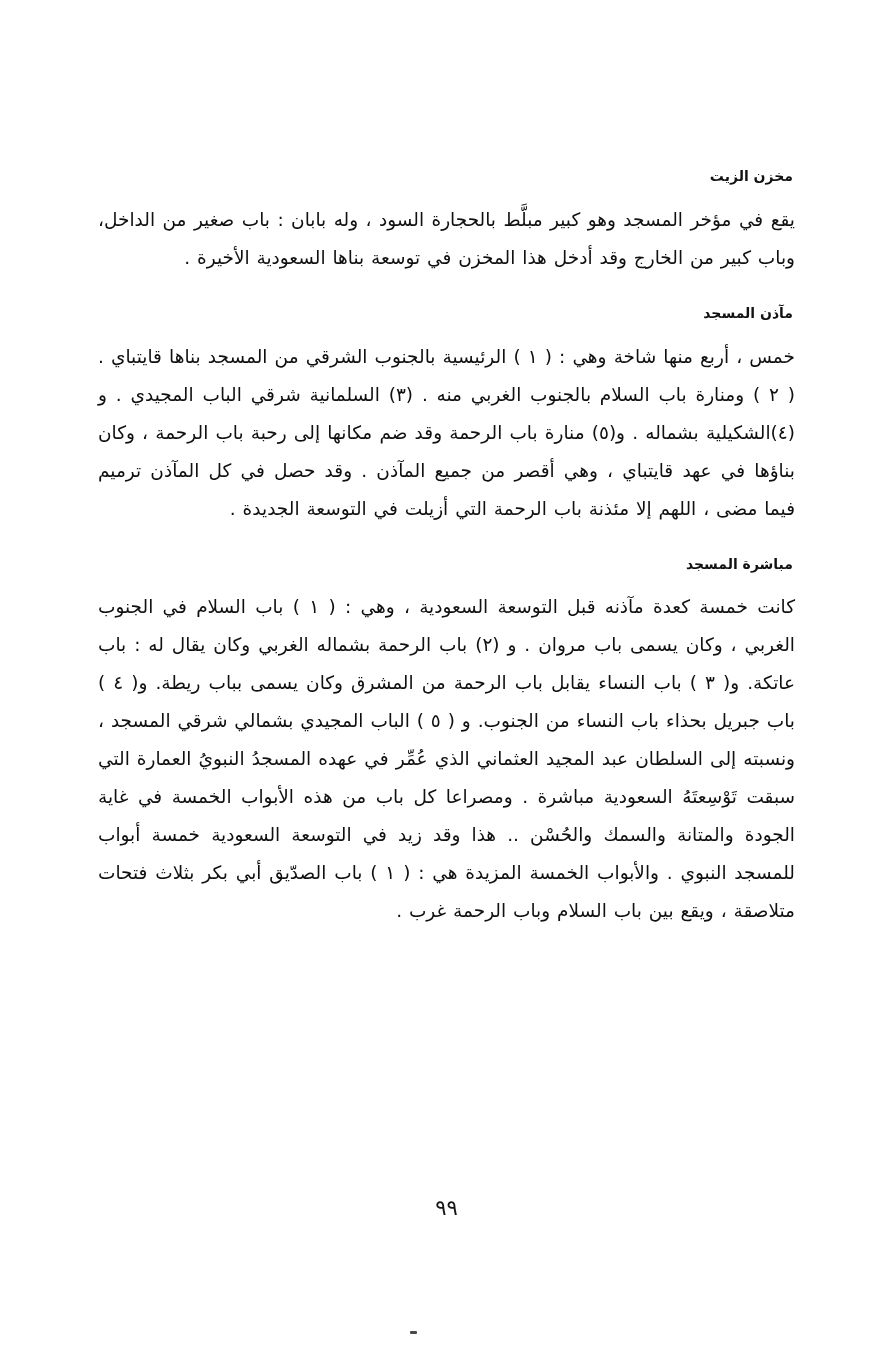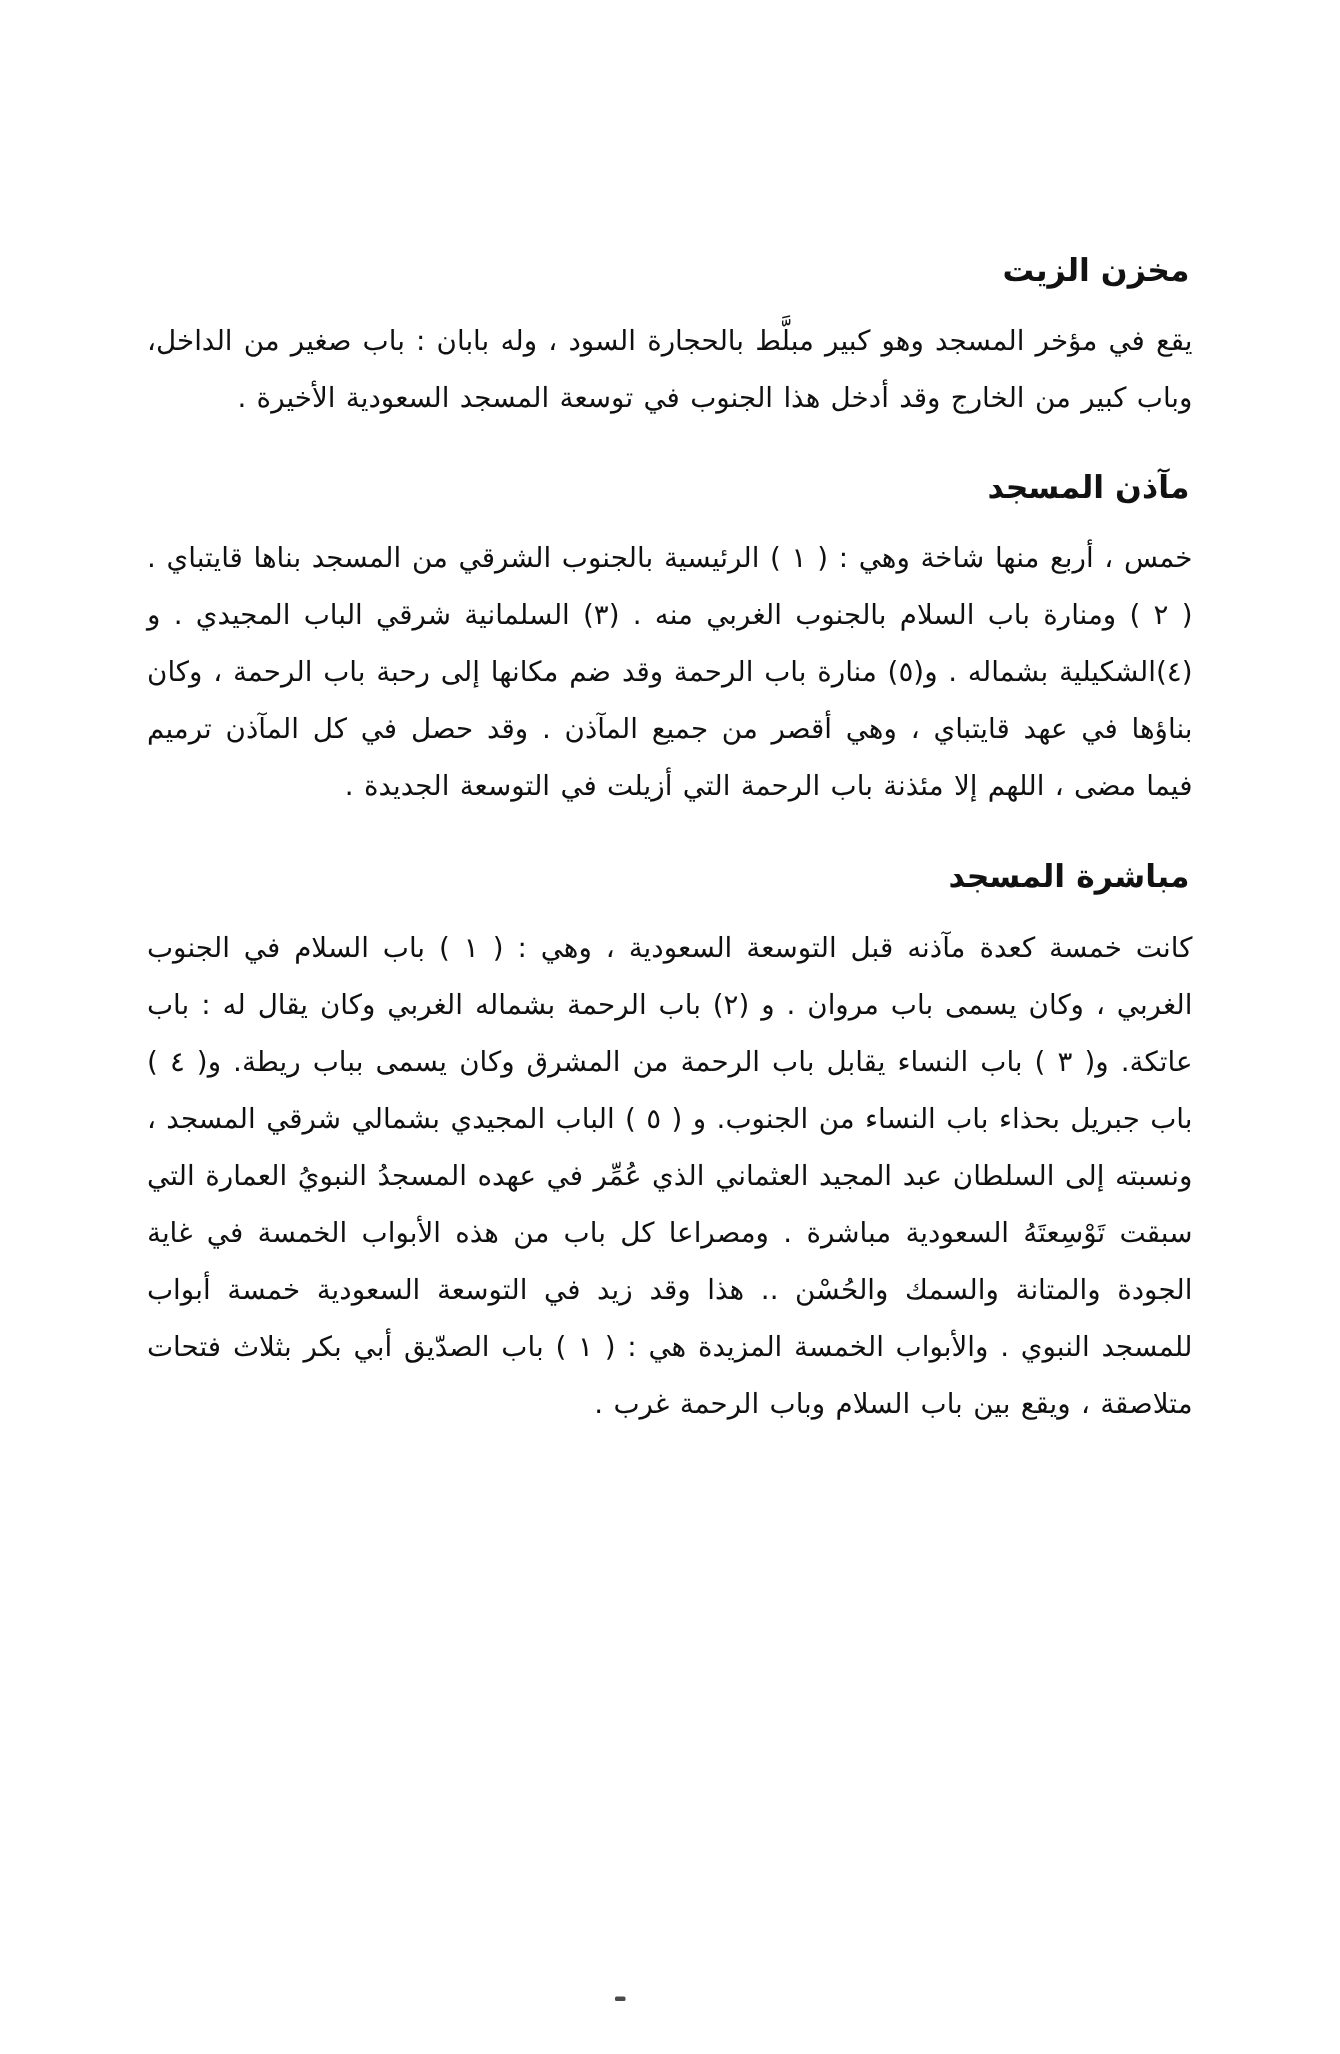--- a/index.html
+++ b/index.html
@@ -21,21 +21,21 @@
   }
   .content {
     position: absolute;
     right: 98px;
     left: 98px;
     top: 168px;
   }
   .heading {
     font-family: "DejaVu Sans", sans-serif;
     font-weight: bold;
-    font-size: 21px;
+    font-size: 14px;
     color: #121212;
     text-align: right;
     direction: rtl;
     padding-right: 2px;
     line-height: 1.2;
     letter-spacing: 0.3px;
   }
   .para {
     font-family: "DejaVu Sans", sans-serif;
     font-size: 18.5px;
@@ -83,36 +83,37 @@
 <body>
 
 <div class="page">
 
   <div class="content">
 
     <div class="heading">مخزن الزيت</div>
 
     <div class="gap-after-h1"></div>
 
-    <p class="para last-natural">يقع في مؤخر المسجد وهو كبير مبلَّط بالحجارة السود ، وله بابان : باب صغير من الداخل، وباب كبير من الخارج وقد أدخل هذا الجنوب في توسعة المسجد السعودية الأخيرة .</p>
+    <p class="para last-natural">يقع في مؤخر المسجد وهو كبير مبلَّط بالحجارة السود ، وله بابان : باب صغير من الداخل، وباب كبير من الخارج وقد أدخل هذا المخزن في توسعة بناها السعودية الأخيرة .</p>
 
     <div class="gap-before-h2"></div>
 
     <div class="heading">مآذن المسجد</div>
 
     <div class="gap-after-h2"></div>
 
     <p class="para last-natural">خمس ، أربع منها شاخة وهي : ( ١ ) الرئيسية بالجنوب الشرقي من المسجد بناها قايتباي . ( ٢ ) ومنارة باب السلام بالجنوب الغربي منه . (٣) السلمانية شرقي الباب المجيدي . و (٤)الشكيلية بشماله . و(٥) منارة باب الرحمة وقد ضم مكانها إلى رحبة باب الرحمة ، وكان بناؤها في عهد قايتباي ، وهي أقصر من جميع المآذن . وقد حصل في كل المآذن ترميم فيما مضى ، اللهم إلا مئذنة باب الرحمة التي أزيلت في التوسعة الجديدة .</p>
 
     <div class="gap-before-h3"></div>
 
     <div class="heading">مباشرة المسجد</div>
 
     <div class="gap-after-h3"></div>
 
     <p class="para last-natural">كانت خمسة كعدة مآذنه قبل التوسعة السعودية ، وهي : ( ١ ) باب السلام في الجنوب الغربي ، وكان يسمى باب مروان . و (٢) باب الرحمة بشماله الغربي وكان يقال له : باب عاتكة. و( ٣ ) باب النساء يقابل باب الرحمة من المشرق وكان يسمى بباب ريطة. و( ٤ ) باب جبريل بحذاء باب النساء من الجنوب. و ( ٥ ) الباب المجيدي بشمالي شرقي المسجد ، ونسبته إلى السلطان عبد المجيد العثماني الذي عُمِّر في عهده المسجدُ النبويُ العمارة التي سبقت تَوْسِعتَهُ السعودية مباشرة . ومصراعا كل باب من هذه الأبواب الخمسة في غاية الجودة والمتانة والسمك والحُسْن .. هذا وقد زيد في التوسعة السعودية خمسة أبواب للمسجد النبوي . والأبواب الخمسة المزيدة هي : ( ١ ) باب الصدّيق أبي بكر بثلاث فتحات متلاصقة ، ويقع بين باب السلام وباب الرحمة غرب .</p>
 
   </div>
 
+  <div class="folio">٩٩</div>
 
   <div class="speck"></div>
 
 </div>
 
 </body></html>

